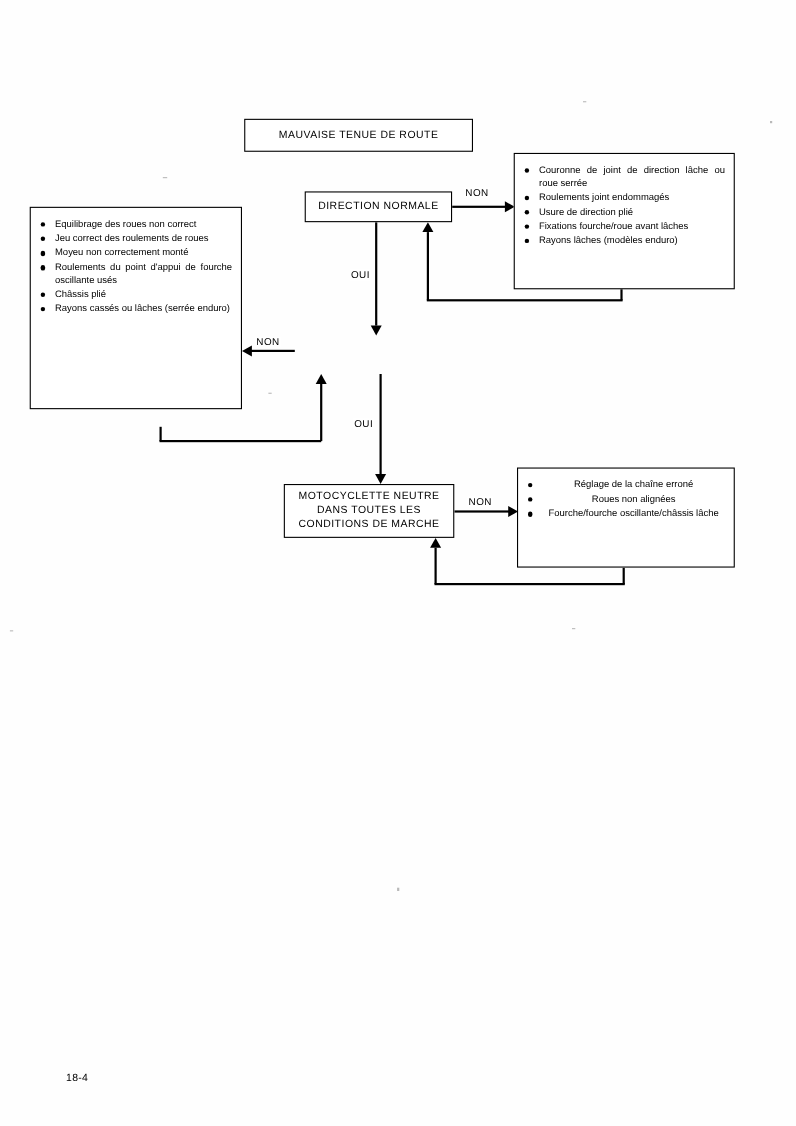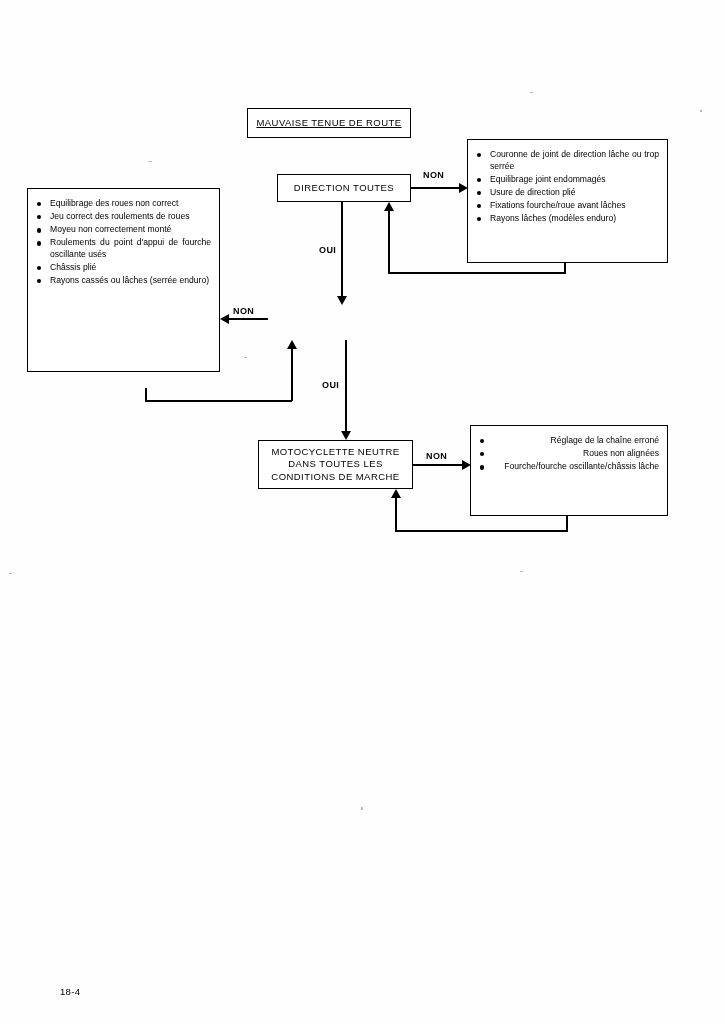--- a/index.html
+++ b/index.html
@@ -67,21 +67,21 @@
   .listbox li::before {
     content: "";
     position: absolute;
     left: 1px;
     top: 4px;
     width: 4.4px;
     height: 4.4px;
     border-radius: 50%;
     background: #000;
   }
-  .listbox.tight li { text-align: right; }
+  .listbox.tight li { text-align: center; }
 
   
   .hline, .vline {
     position: absolute;
     background: #000;
     z-index: 2;
   }
   .hline { height: 1.6px; }
   .vline { width: 1.6px; }
 
@@ -111,21 +111,20 @@
     border-right: 9px solid #000;
   }
 
   .edge-label {
     position: absolute;
     font-size: 9px;
     letter-spacing: 0.4px;
     z-index: 4;
     background: #fff;
     padding: 0 1px;
-    font-weight: bold;
   }
 
   .page-number {
     position: absolute;
     font-size: 9.5px;
     letter-spacing: 0.3px;
   }
 
   .speck {
     position: absolute;
@@ -139,36 +138,36 @@
 <div id="page">
 
   <div class="speck" style="left:148px;top:161px;width:4px;height:1px;"></div>
   <div class="speck" style="left:530px;top:92px;width:3px;height:1px;"></div>
   <div class="speck" style="left:700px;top:110px;width:2px;height:2px;"></div>
   <div class="speck" style="left:244px;top:357px;width:3px;height:1px;"></div>
   <div class="speck" style="left:361px;top:807px;width:2px;height:3px;"></div>
   <div class="speck" style="left:9px;top:573px;width:3px;height:1px;"></div>
   <div class="speck" style="left:520px;top:571px;width:3px;height:1px;"></div>
 
-  <div class="node" style="left:247px;top:108px;width:164px;height:30px;text-decoration:underline;">
+  <div class="node" style="left:222px;top:108px;width:208px;height:30px;">
     <span class="label">MAUVAISE TENUE DE ROUTE</span>
   </div>
 
   <div class="node" style="left:277px;top:174px;width:134px;height:28px;">
-    <span class="label">DIRECTION TOUTES</span>
+    <span class="label">DIRECTION NORMALE</span>
   </div>
 
   <div class="hline" style="left:411px;top:187px;width:49px;"></div>
   <div class="arrow right" style="left:459px;top:183px;"></div>
   <div class="edge-label" style="left:422px;top:170px;">NON</div>
 
   <div class="listbox" style="left:467px;top:139px;width:201px;height:124px;">
     <ul>
-      <li>Couronne de joint de direction lâche ou trop serrée</li>
-      <li>Equilibrage joint endommagés</li>
+      <li>Couronne de joint de direction lâche ou roue serrée</li>
+      <li>Roulements joint endommagés</li>
       <li>Usure de direction plié</li>
       <li>Fixations fourche/roue avant lâches</li>
       <li>Rayons lâches (modèles enduro)</li>
     </ul>
   </div>
 
   <div class="vline" style="left:564px;top:262px;height:11px;"></div>
   <div class="hline" style="left:388px;top:272px;width:178px;"></div>
   <div class="vline" style="left:388px;top:211px;height:62px;"></div>
   <div class="arrow up" style="left:384px;top:202px;"></div>
@@ -218,15 +217,15 @@
       <li>Roues non alignées</li>
       <li>Fourche/fourche oscillante/châssis lâche</li>
     </ul>
   </div>
 
   <div class="vline" style="left:566px;top:516px;height:15px;"></div>
   <div class="hline" style="left:395px;top:530px;width:173px;"></div>
   <div class="vline" style="left:395px;top:498px;height:33px;"></div>
   <div class="arrow up" style="left:391px;top:489px;"></div>
 
-  <div class="page-number" style="left:60px;top:975px;margin-top:11px;">18-4</div>
+  <div class="page-number" style="left:60px;top:975px;">18-4</div>
 
 </div>
 
 </body></html>

